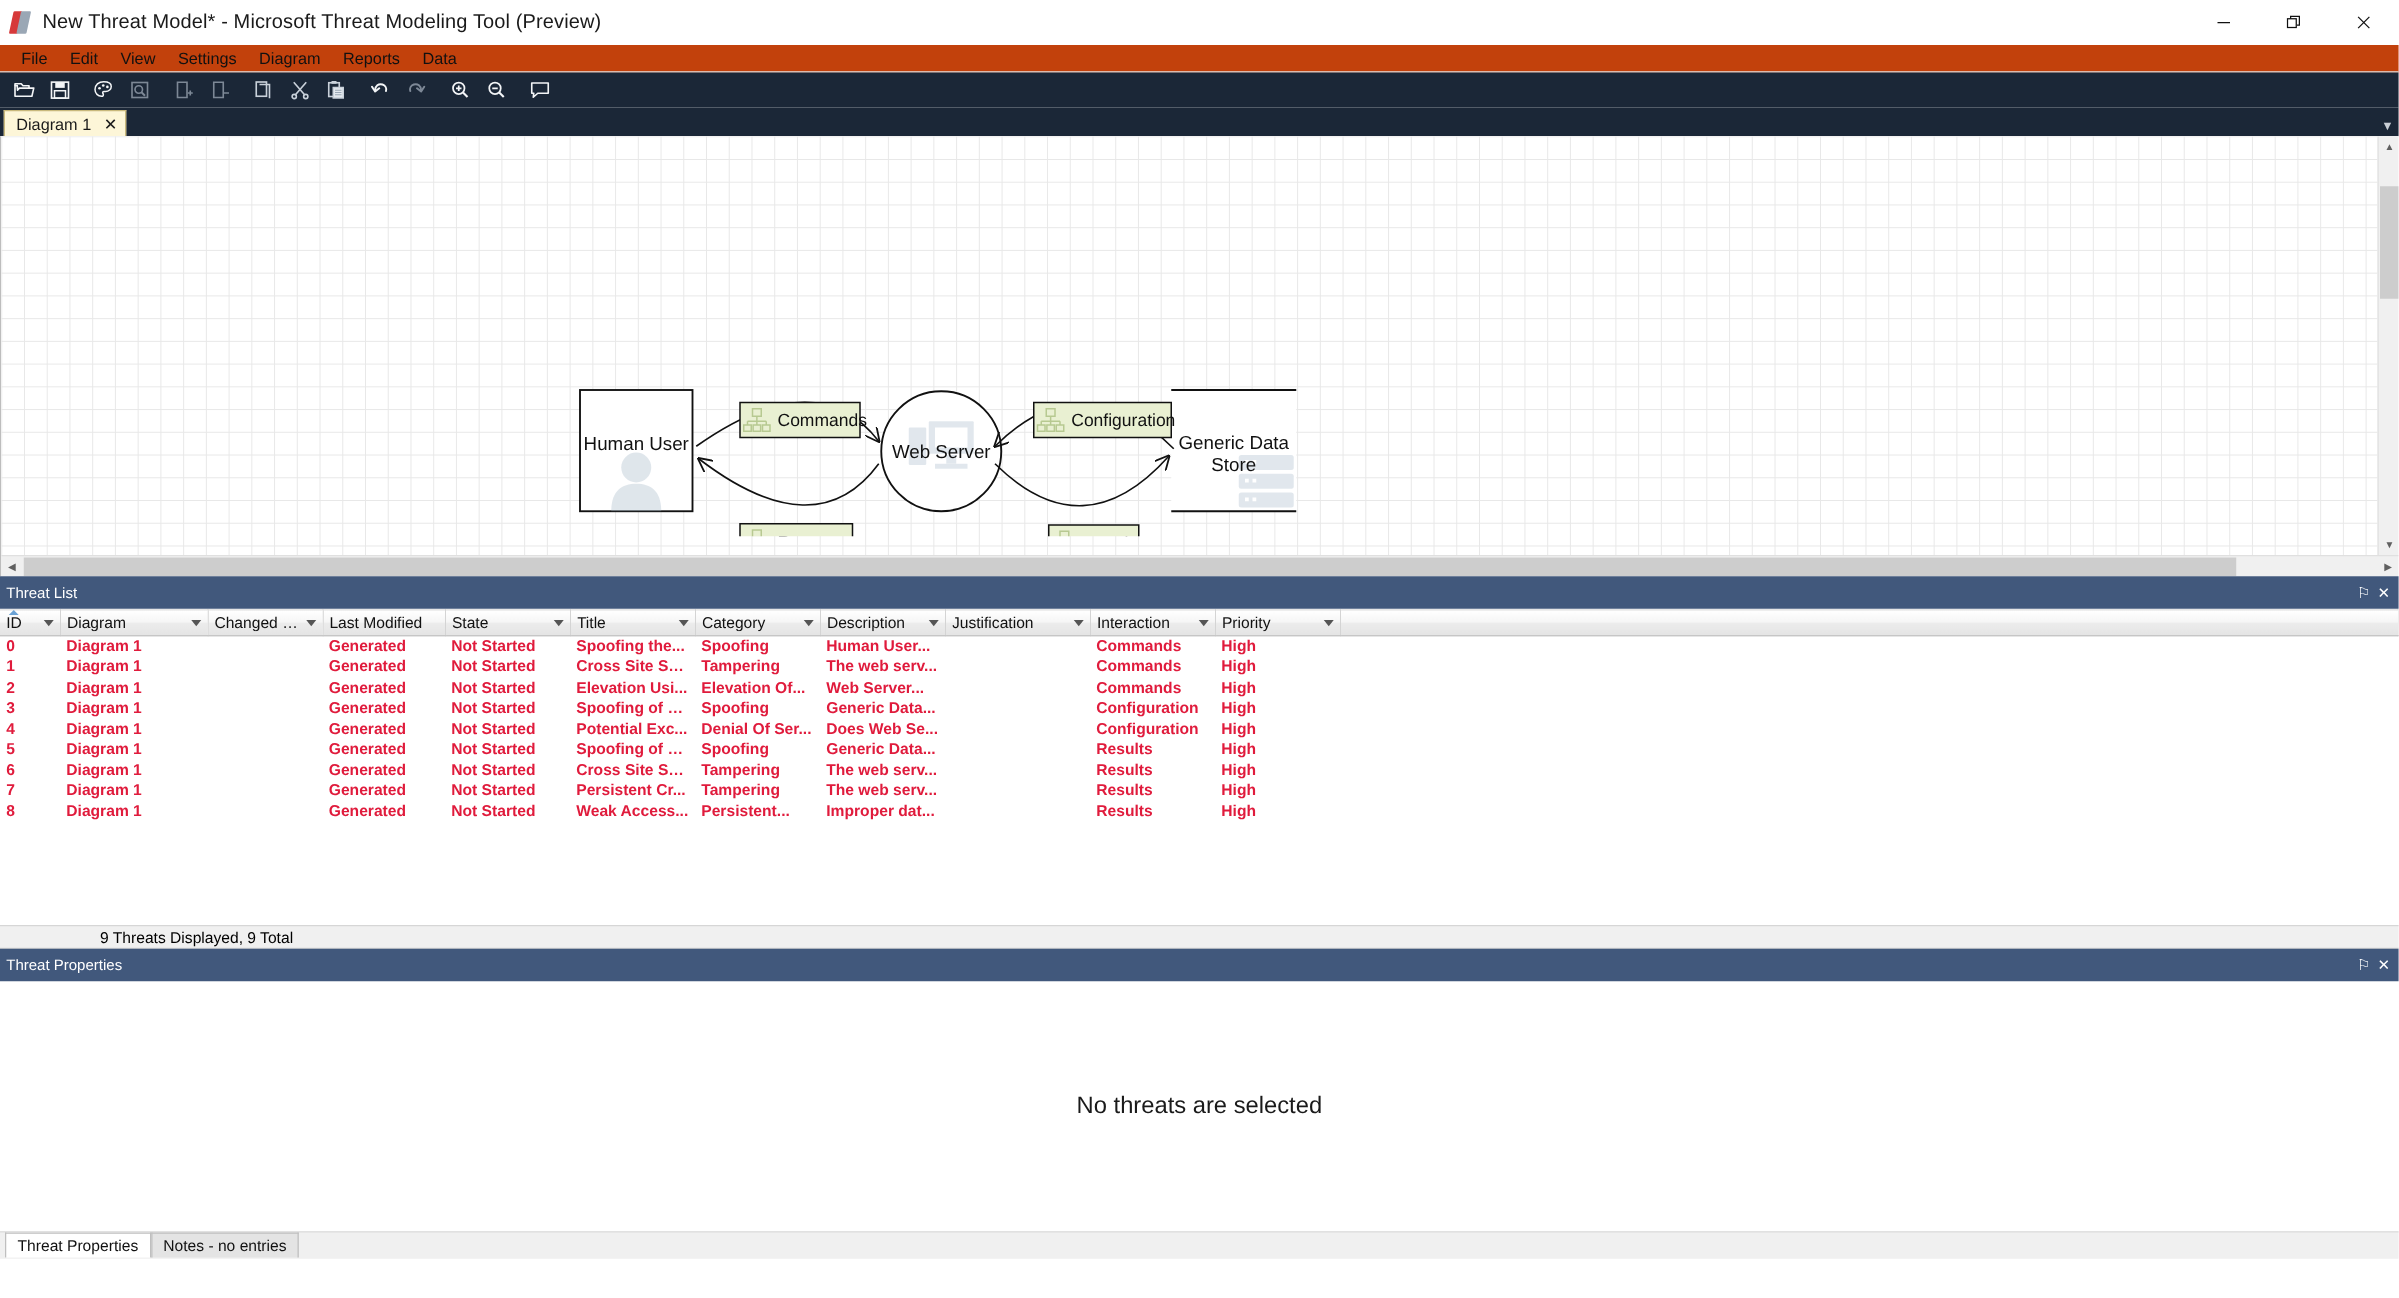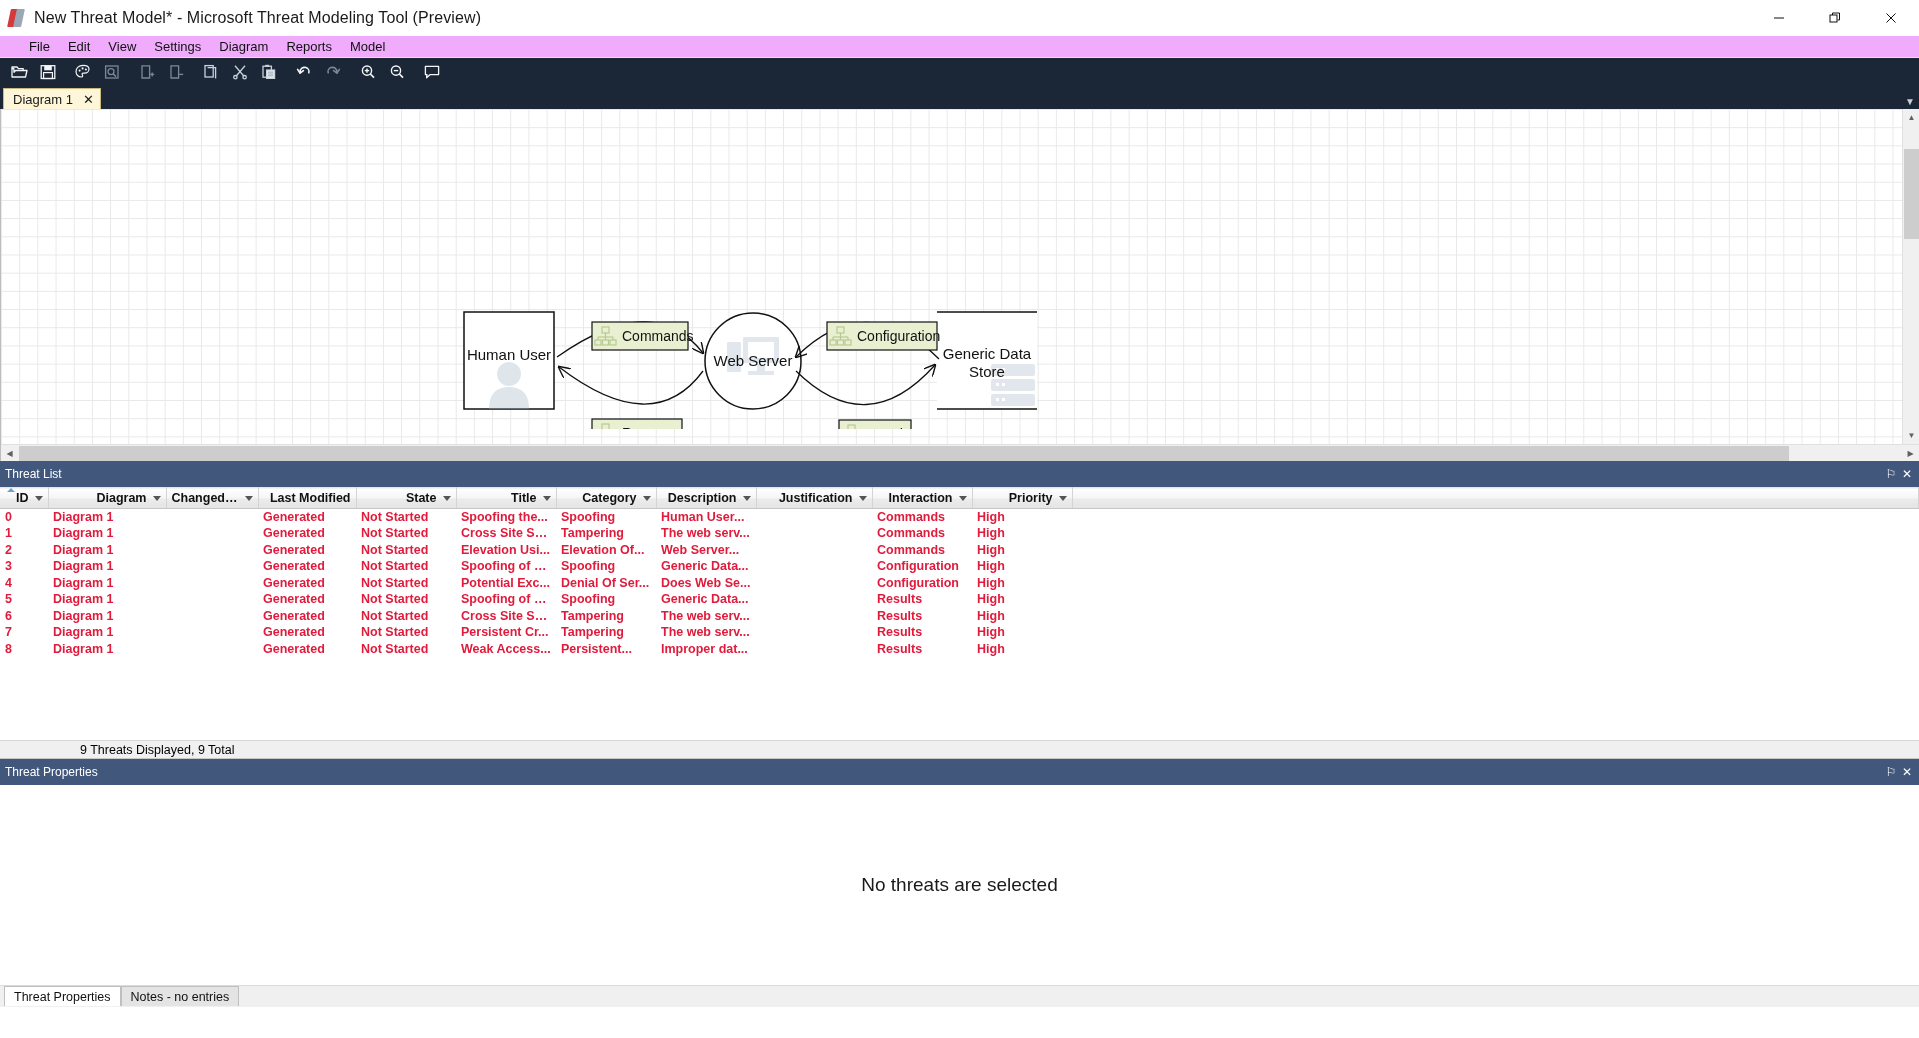--- a/index.html
+++ b/index.html
@@ -54,24 +54,24 @@
   .win-btn {
     width: 56px; height: 36px;
     display: flex; align-items: center; justify-content: center;
     color: #1a1a1a;
   }
   .win-btn svg { display:block; }
 
   
   .menubar {
     height: 22px;
-    background: #f0abfc;
+    background: #c2410c;
     display: flex;
     align-items: center;
-    padding-left: 20px;
+    padding-left: 8px;
     border-bottom: 1px solid #e4e4e4;
   }
   .menu-item {
     font-size: 13px;
     color: #111;
     padding: 2px 9px;
     white-space: nowrap;
   }
 
   
@@ -199,23 +199,23 @@
     width: 1919px;
   }
   table.grid thead th {
     background: linear-gradient(to bottom,#ffffff 0%,#f5f5f5 48%,#ececec 50%,#e4e4e4 100%);
     border-right: 1px solid #d4d4d4;
     border-bottom: 1px solid #c6c6c6;
     border-top: 1px solid #e6e6e6;
     height: 21px;
     padding: 0 5px;
     font-size: 12.5px;
-    font-weight: bold;
+    font-weight: normal;
     color: #111;
-    text-align: right;
+    text-align: left;
     position: relative;
     white-space: nowrap;
     vertical-align: middle;
   }
   th .th-inner { display: flex; align-items: center; }
   th .th-label { flex: 1 1 auto; overflow: hidden; text-overflow: ellipsis; }
   th .filter-arrow {
     flex: 0 0 auto;
     width: 0; height: 0;
     border-left: 4px solid transparent;
@@ -315,21 +315,21 @@
   </div>
 </div>
 
 <div class="menubar">
   <div class="menu-item">File</div>
   <div class="menu-item">Edit</div>
   <div class="menu-item">View</div>
   <div class="menu-item">Settings</div>
   <div class="menu-item">Diagram</div>
   <div class="menu-item">Reports</div>
-  <div class="menu-item">Model</div>
+  <div class="menu-item">Data</div>
 </div>
 
 <div class="toolbar">
 
   <div class="tb-btn">
     <svg width="18" height="18" viewBox="0 0 18 18">
       <path d="M2 5.5 L2 14 L15.5 14 L17 7.5 L5.5 7.5 L4 9.2 L3.8 5.5 Z" fill="none" stroke="#f3f5f7" stroke-width="1.3" stroke-linejoin="round"></path>
       <path d="M2 5.5 L2 4 L7 4 L8.4 5.6 L13.2 5.6 L13.2 7.4" fill="none" stroke="#f3f5f7" stroke-width="1.3" stroke-linejoin="round"></path>
     </svg>
   </div>

